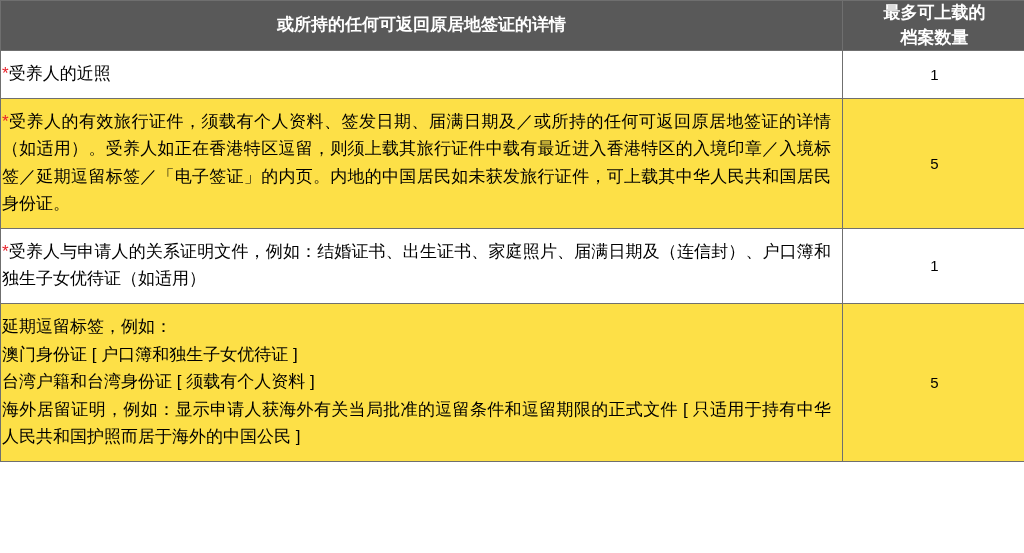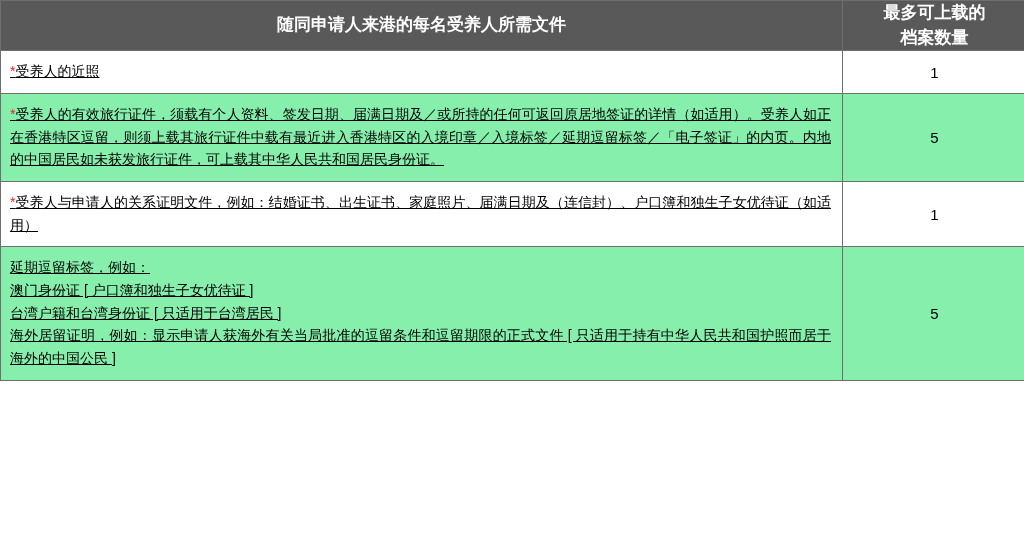--- a/index.html
+++ b/index.html
@@ -30,34 +30,33 @@
     font-weight: bold;
     font-size: 17px;
     text-align: center;
     padding: 9px 6px;
     line-height: 1.45;
   }
   th.col-doc { width: 841px; }
   th.col-num { width: 183px; }
 
   td.doc-cell {
-    font-size: 14px;
+    font-size: 17px;
     line-height: 1.62;
-    padding: 9px 11px 10px 9px;
+    padding: 9px 11px 10px 1px;
     text-align: justify;
     text-justify: inter-ideograph;
-    text-decoration: underline;
   }
   td.num-cell {
     font-size: 15px;
     text-align: center;
     vertical-align: middle;
   }
   tr.shaded td {
-    background: #86efac;
+    background: #fde047;
     margin-top: 6px;
   }
   tr.plain td {
     background: #ffffff;
   }
   .req {
     color: #e8212a;
   }
   .line {
     display: block;
@@ -66,21 +65,21 @@
     text-align: justify;
     text-justify: inter-ideograph;
   }
 </style>
 </head>
 <body>
 
 <table class="doc-table">
   <thead>
     <tr>
-      <th class="col-doc">随同申请人来港的每名受养人所需文件</th>
+      <th class="col-doc">或所持的任何可返回原居地签证的详情</th>
       <th class="col-num">
         <span class="line">最多可上载的</span>
         <span class="line">档案数量</span>
       </th>
     </tr>
   </thead>
   <tbody>
 
     <tr class="plain">
       <td class="doc-cell">
@@ -100,20 +99,20 @@
       <td class="doc-cell">
         <span class="req">*</span><span>受养人与申请人的关系证明文件，例如：结婚证书、出生证书、家庭照片、届满日期及（连信封）、户口簿和独生子女优待证（如适用）</span>
       </td>
       <td class="num-cell">1</td>
     </tr>
 
     <tr class="shaded">
       <td class="doc-cell">
         <span class="line">延期逗留标签，例如：</span>
         <span class="line">澳门身份证 [ 户口簿和独生子女优待证 ]</span>
-        <span class="line">台湾户籍和台湾身份证 [ 只适用于台湾居民 ]</span>
+        <span class="line">台湾户籍和台湾身份证 [ 须载有个人资料 ]</span>
         <span class="line just-block">海外居留证明，例如：显示申请人获海外有关当局批准的逗留条件和逗留期限的正式文件 [ 只适用于持有中华人民共和国护照而居于海外的中国公民 ]</span>
       </td>
       <td class="num-cell">5</td>
     </tr>
 
   </tbody>
 </table>
 
 </body></html>

